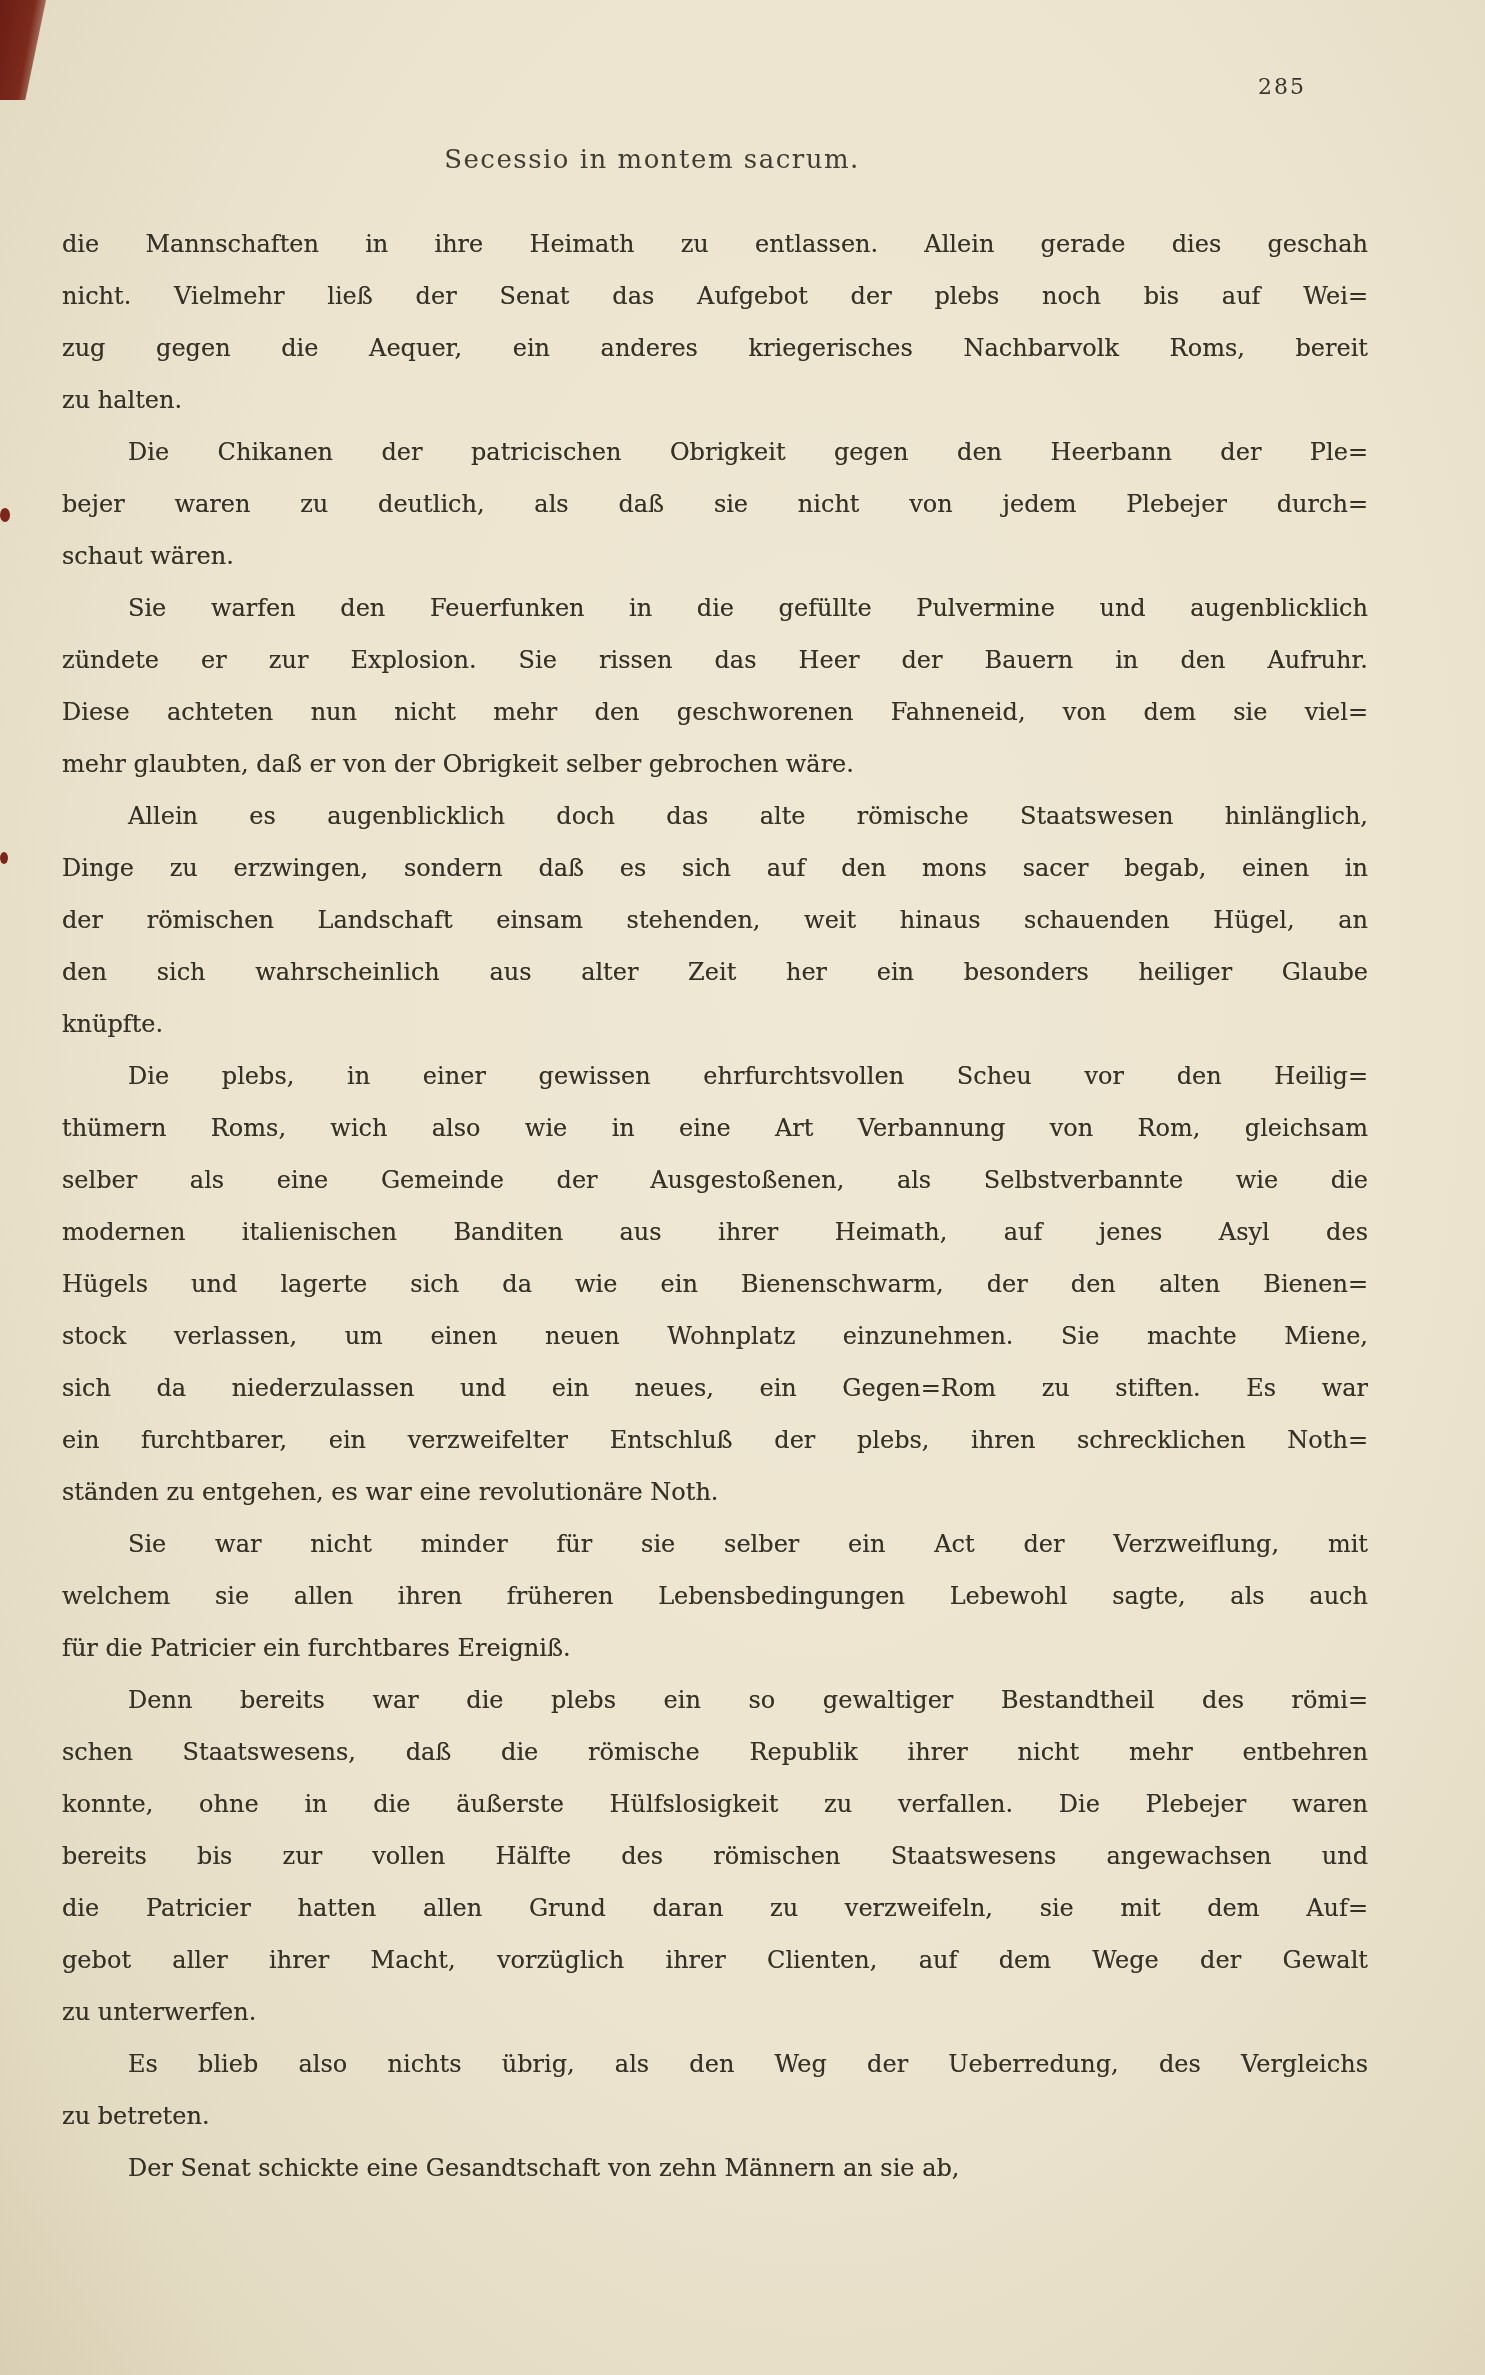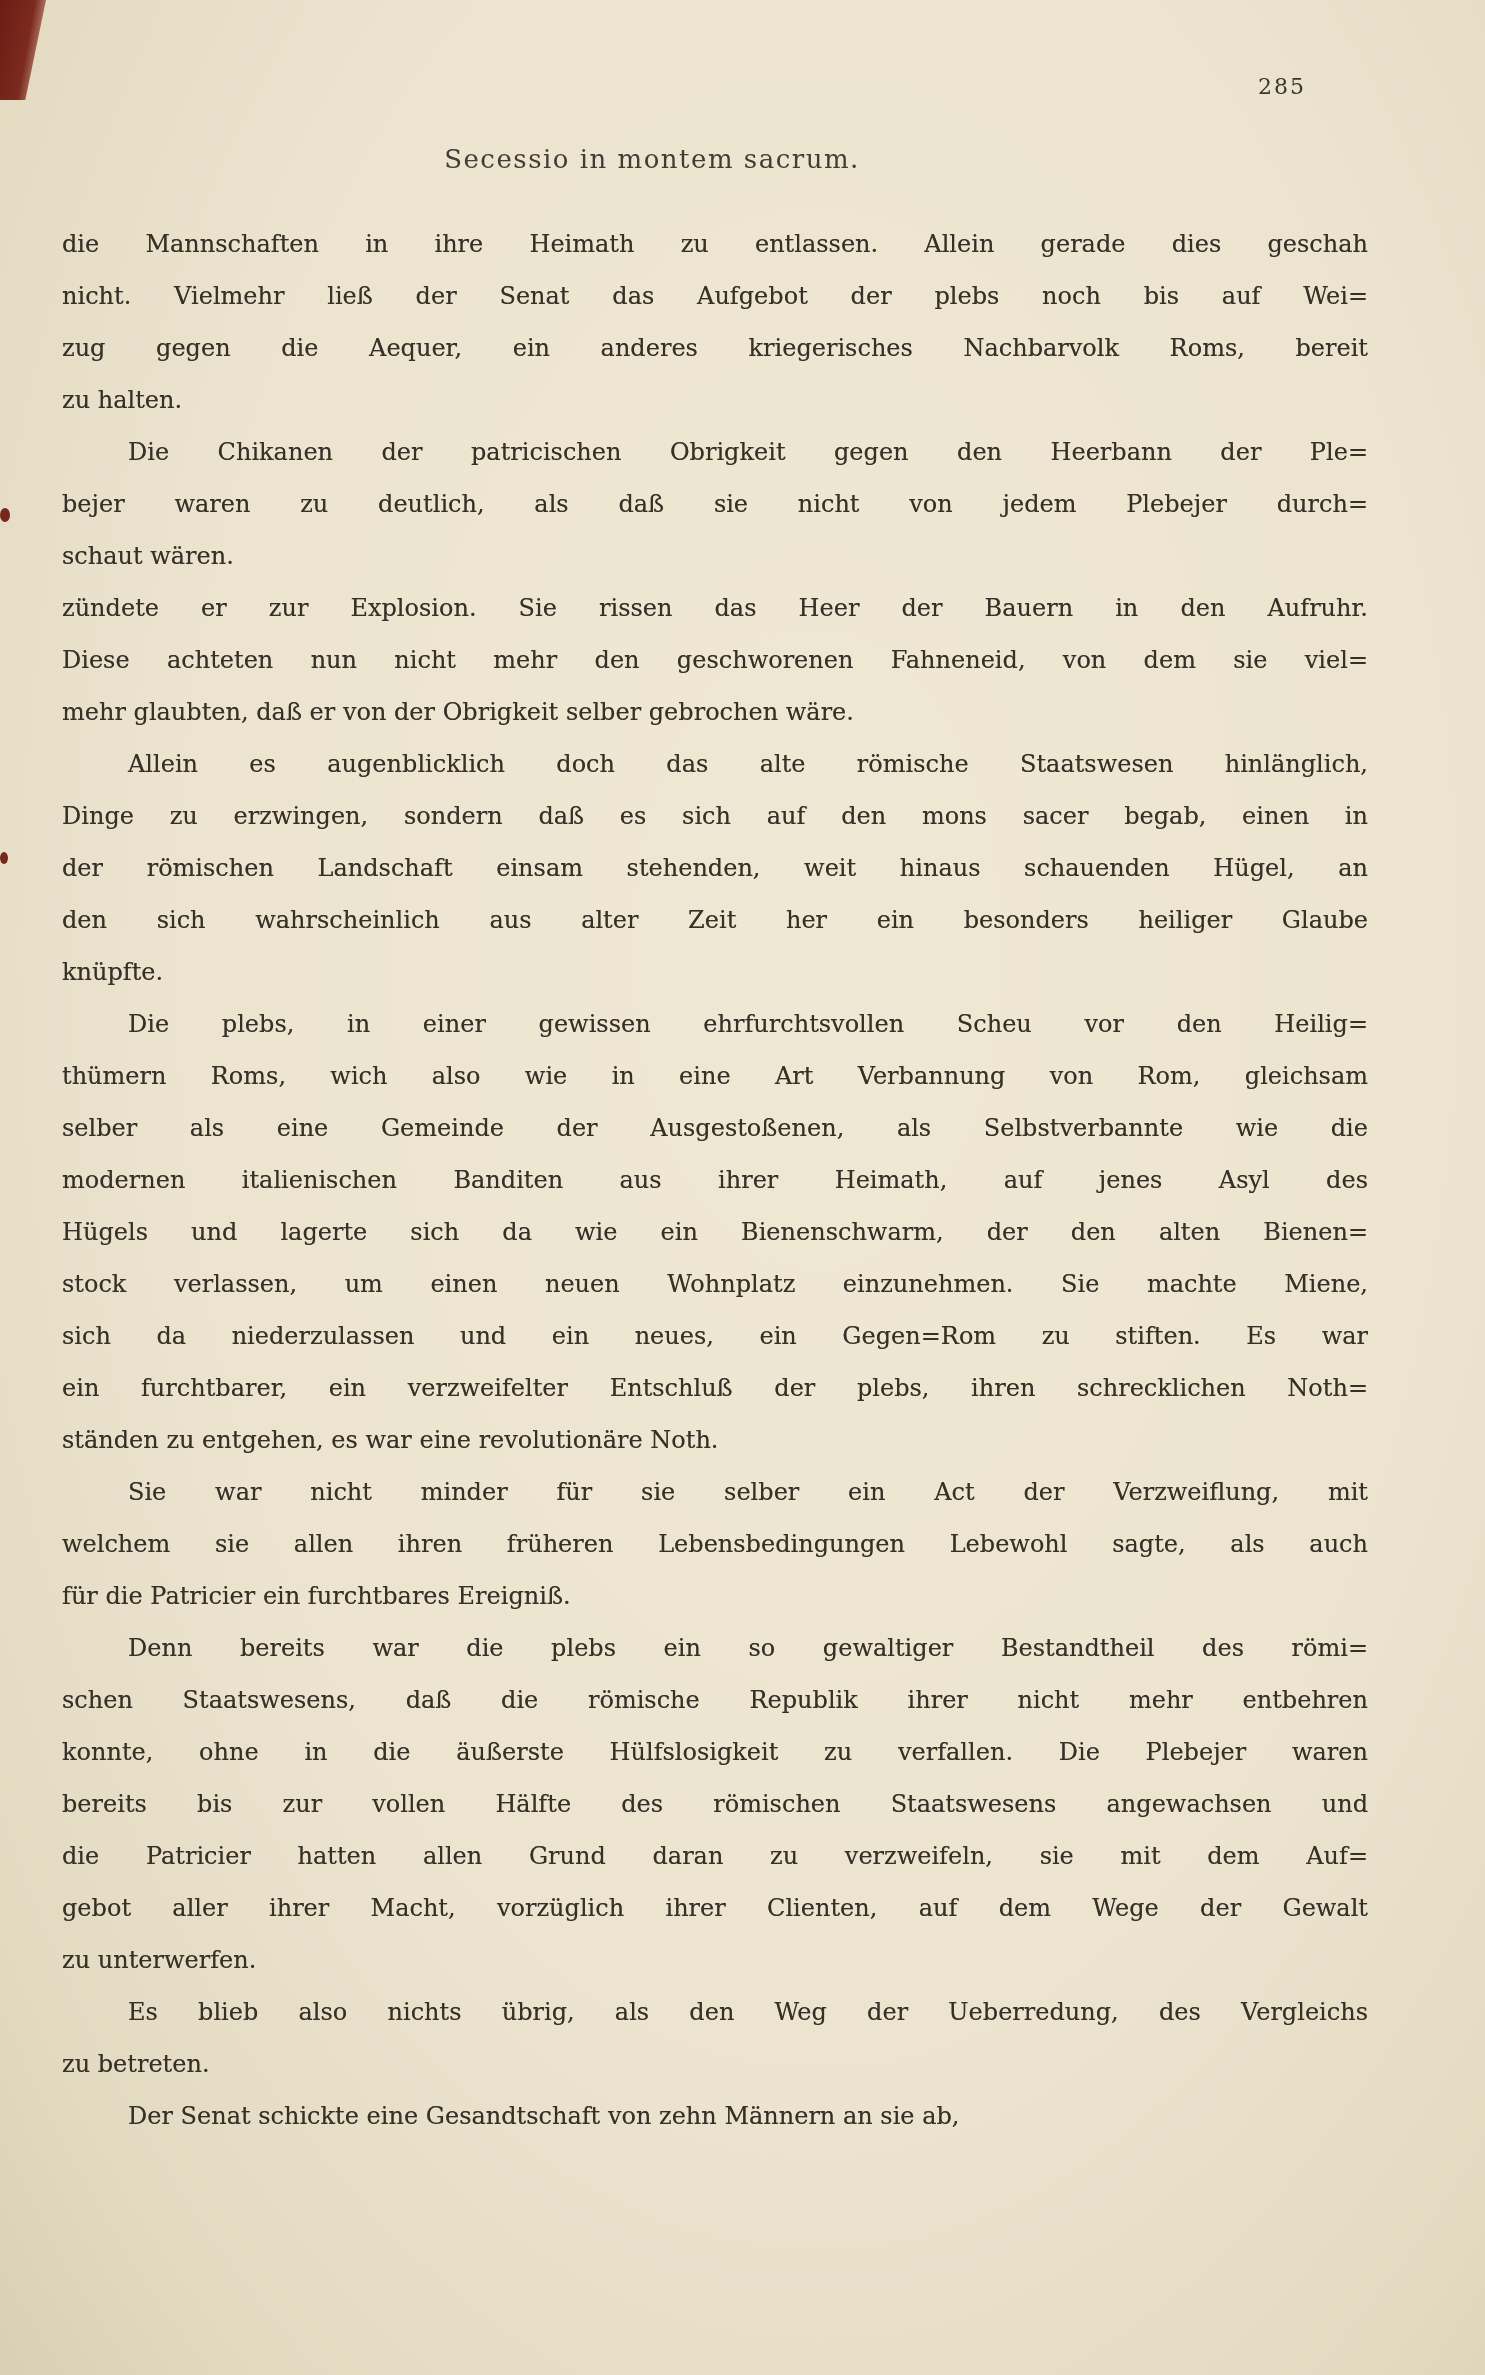--- a/index.html
+++ b/index.html
@@ -61,20 +61,21 @@
   <div class="page-number">285</div>
 
   <div class="text-block">
       <div class="line">die Mannschaften in ihre Heimath zu entlassen.  Allein gerade dies geschah</div>
       <div class="line">nicht.  Vielmehr ließ der Senat das Aufgebot der plebs noch bis auf Wei=</div>
       <div class="line">zug gegen die Aequer, ein anderes kriegerisches Nachbarvolk Roms, bereit</div>
       <div class="line last">zu halten.</div>
       <div class="line indent">Die Chikanen der patricischen Obrigkeit gegen den Heerbann der Ple=</div>
       <div class="line">bejer waren zu deutlich, als daß sie nicht von jedem Plebejer durch=</div>
       <div class="line last">schaut wären.</div>
+      <div class="line indent">Sie warfen den Feuerfunken in die gefüllte Pulvermine und augenblicklich</div>
       <div class="line">zündete er zur Explosion.  Sie rissen das Heer der Bauern in den Aufruhr.</div>
       <div class="line">Diese achteten nun nicht mehr den geschworenen Fahneneid, von dem sie viel=</div>
       <div class="line last">mehr glaubten, daß er von der Obrigkeit selber gebrochen wäre.</div>
       <div class="line indent">Allein es augenblicklich doch das alte römische Staatswesen hinlänglich,</div>
       <div class="line">Dinge zu erzwingen, sondern daß es sich auf den mons sacer begab, einen in</div>
       <div class="line">der römischen Landschaft einsam stehenden, weit hinaus schauenden Hügel, an</div>
       <div class="line">den sich wahrscheinlich aus alter Zeit her ein besonders heiliger Glaube</div>
       <div class="line last">knüpfte.</div>
       <div class="line indent">Die plebs, in einer gewissen ehrfurchtsvollen Scheu vor den Heilig=</div>
       <div class="line">thümern Roms, wich also wie in eine Art Verbannung von Rom, gleichsam</div>

